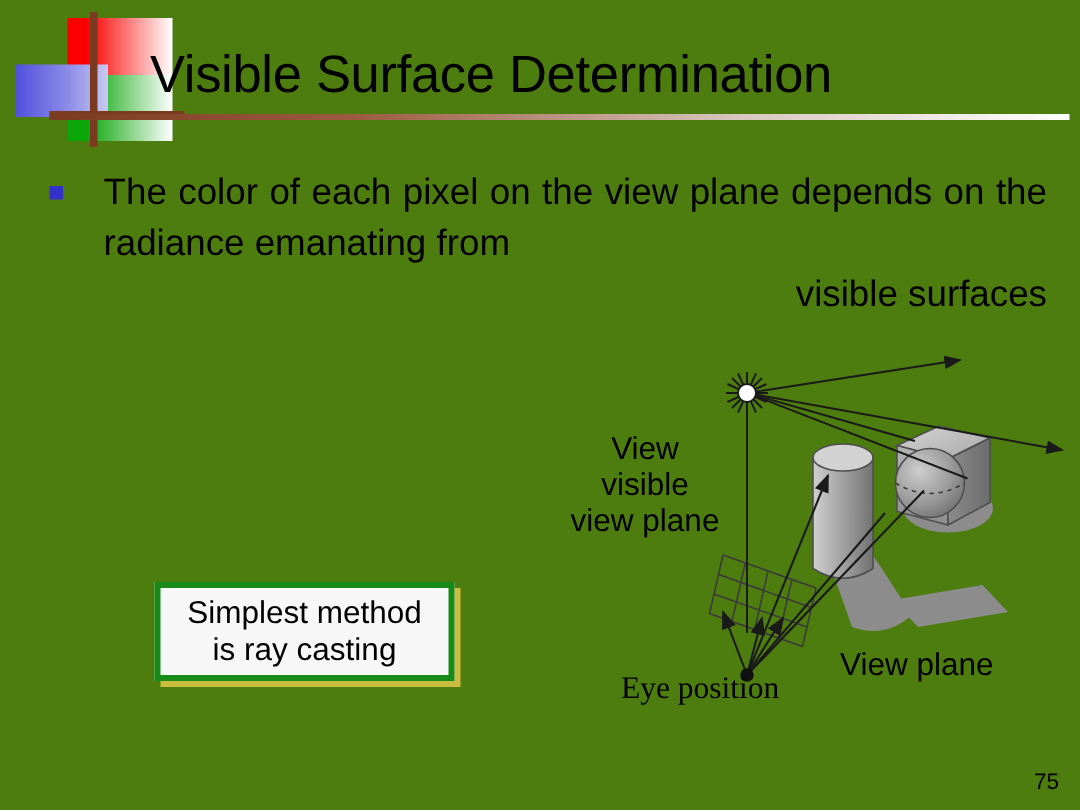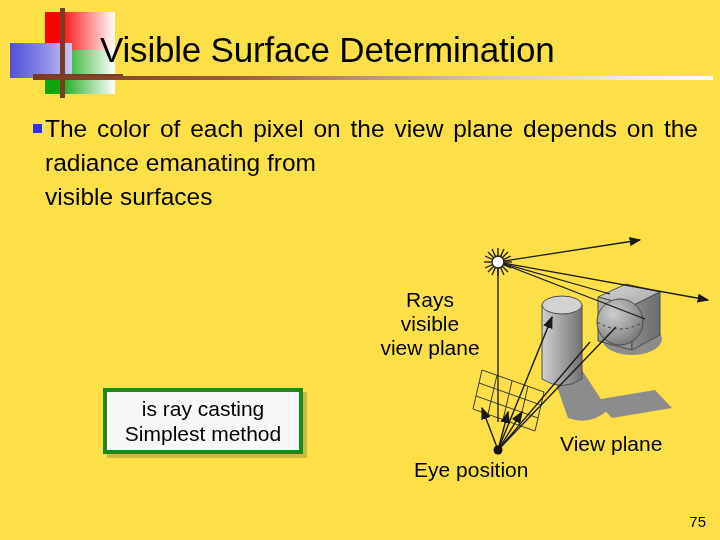--- a/index.html
+++ b/index.html
@@ -7,21 +7,21 @@
     padding: 0;
     background: #ffffff;
   }
   body {
     font-family: "Liberation Sans", sans-serif;
   }
   #slide {
     position: relative;
     width: 720px;
     height: 540px;
-    background: #fde047;
+    background: #4d7c0f;
     overflow: hidden;
   }
 
   
   #logo {
     position: absolute;
     left: 0px;
     top: 0px;
     width: 120px;
     height: 105px;
@@ -93,30 +93,30 @@
   }
   #bullet-marker {
     position: absolute;
     left: 0px;
     top: 12px;
     width: 9px;
     height: 9px;
     background: #3333cc;
   }
   #bullet-text {
-    margin-left: 12px;
+    margin-left: 36px;
     font-size: 24.5px;
     line-height: 34px;
     color: #000000;
     text-align: justify;
     text-justify: inter-word;
   }
   #bullet-text .last-line {
     display: block;
-    text-align: left;
+    text-align: right;
   }
 
   
   #rays-label {
     position: absolute;
     left: 360px;
     top: 288px;
     width: 140px;
     text-align: center;
     font-size: 21px;
@@ -127,24 +127,25 @@
     position: absolute;
     left: 560px;
     top: 432px;
     font-size: 21px;
     color: #000000;
     white-space: nowrap;
   }
   #eye-position-label {
     position: absolute;
     left: 414px;
-    top: 458px;
+    top: 446px;
     font-size: 21px;
     color: #000000;
     white-space: nowrap;
+    font-family: Liberation Serif, serif;
   }
 
   
   #callout-box {
     position: absolute;
     left: 103px;
     top: 388px;
     width: 192px;
     height: 58px;
     background: #f7f7f7;
@@ -200,28 +201,28 @@
 
   <div id="bullet-block">
     <div id="bullet-marker"></div>
     <div id="bullet-text">
       <span>The color of each pixel on the view plane depends on the radiance emanating from</span>
       <span class="last-line">visible surfaces</span>
     </div>
   </div>
 
   <div id="rays-label">
-    <div>Rays</div>
+    <div>View</div>
     <div>visible</div>
     <div>view plane</div>
   </div>
 
   <div id="callout-box">
+    <div class="cl">Simplest method</div>
     <div class="cl">is ray casting</div>
-    <div class="cl">Simplest method</div>
   </div>
 
   <div id="diagram">
     <svg width="280" height="250" viewBox="0 0 280 250" xmlns="http://www.w3.org/2000/svg">
       <defs>
         <marker id="ah" markerWidth="9" markerHeight="7" refX="8" refY="3.5" orient="auto">
           <polygon points="0 0, 9 3.5, 0 7" fill="#1a1a1a"></polygon>
         </marker>
         <linearGradient id="gcubeTop" x1="0" y1="0" x2="1" y2="1">
           <stop offset="0%" stop-color="#d4d4d4"></stop>

